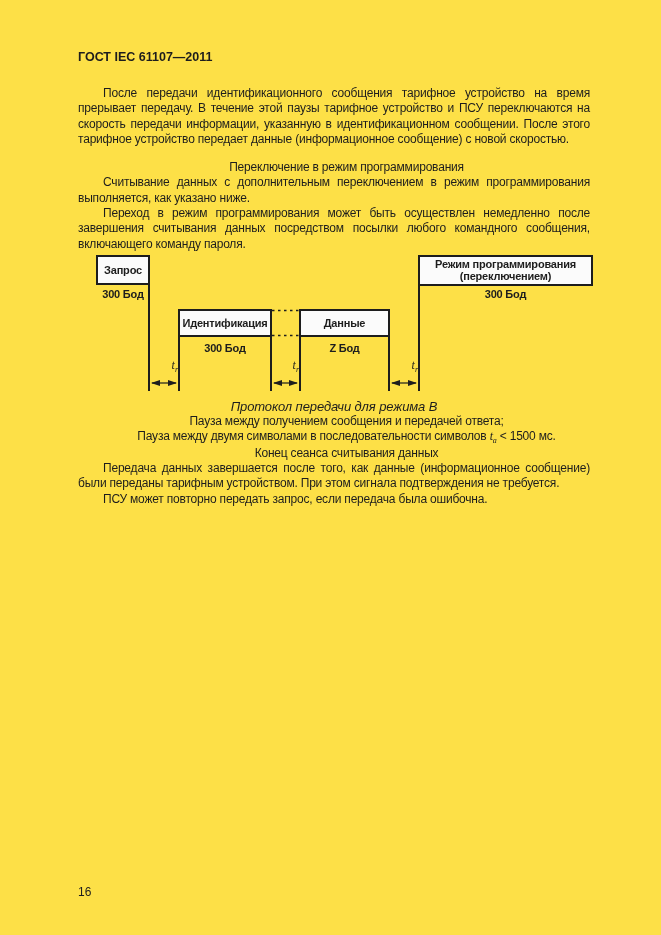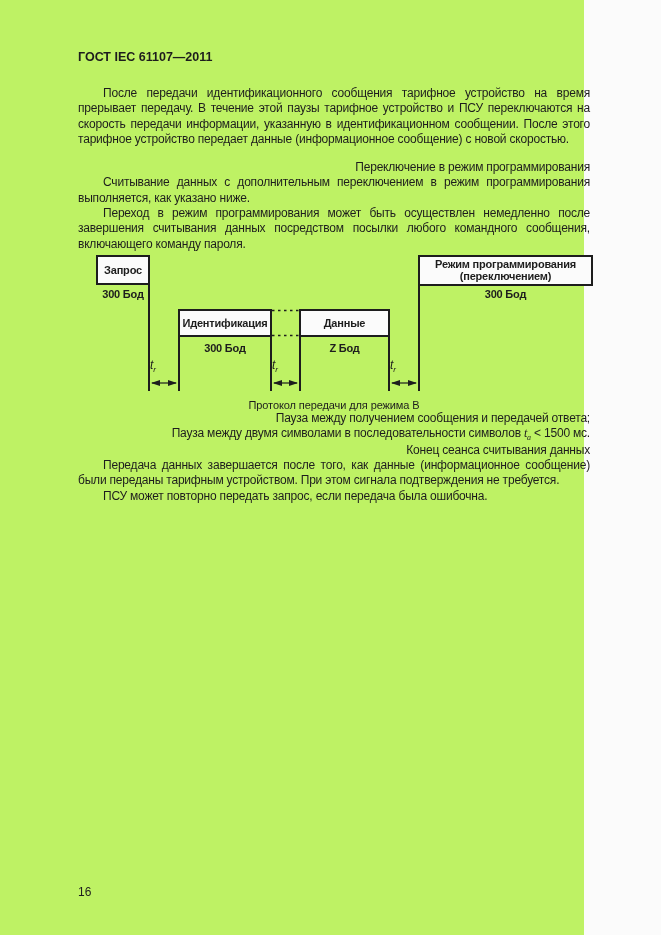--- a/index.html
+++ b/index.html
@@ -2,61 +2,61 @@
 <html lang="ru"><head>
 <meta charset="utf-8">
 <style>
   html,body{margin:0;padding:0;}
   body{
     width:661px;height:935px;overflow:hidden;
     background:#fbfbfb;
     font-family:"Liberation Sans","DejaVu Sans",sans-serif;
     color:#1d1d1d;
   }
-  .page{position:relative;width:584px;height:935px;background:#bef264;}
+  .page{position:relative;width:661px;height:935px;background:#fde047;}
   .content{position:absolute;left:78px;top:0;width:512px;}
   .doc-header{
     margin-top:50px;
     font-size:12.5px;line-height:15px;font-weight:bold;letter-spacing:0;
   }
   .para{
     margin:0;font-size:12px;line-height:15.3px;letter-spacing:-0.2px;
     text-align:justify;text-indent:25px;
   }
-  .para.one{text-align:right;white-space:nowrap;}
+  .para.one{text-align:center;white-space:nowrap;}
   .mt{margin-top:21px;}
   
   .figure{
     position:relative;margin-left:18px;margin-top:3px;
     width:497px;height:136px;
   }
   .figure svg{position:absolute;left:0;top:0;}
   .dbox{
     position:absolute;border:2px solid #1d1d1d;background:#fbfbfb;
     display:flex;flex-direction:column;align-items:center;justify-content:center;
     font-size:11px;font-weight:bold;line-height:12.5px;text-align:center;
     letter-spacing:-0.2px;
   }
   .rate{
     position:absolute;font-size:11px;font-weight:bold;text-align:center;
     letter-spacing:-0.2px;
   }
   .tlabel{
-    position:absolute;text-align:left;
-    font-family:Liberation Sans, sans-serif;
+    position:absolute;text-align:right;
+    font-family:Liberation Serif, serif;
     font-style:italic;font-size:12px;line-height:12px;
   }
   .tlabel sub,.fsub{font-size:8px;line-height:8px;}
   .tvar{
     font-family:"Liberation Serif","DejaVu Serif",serif;
     font-style:italic;
   }
   .fsub{font-family:"Liberation Serif","DejaVu Serif",serif;font-style:italic;}
   .caption{
-    margin-top:8px;text-align:center;font-size:11px;letter-spacing:-0.1px;
+    margin-top:8px;text-align:center;font-size:13px;letter-spacing:-0.1px;font-style:italic;
   }
   .notes-gap{margin-top:24px;}
   .page-number{
     position:absolute;left:78px;top:840px;font-size:12px;margin-top:45px;
   }
 </style>
 </head>
 <body>
 
 <div class="page">

